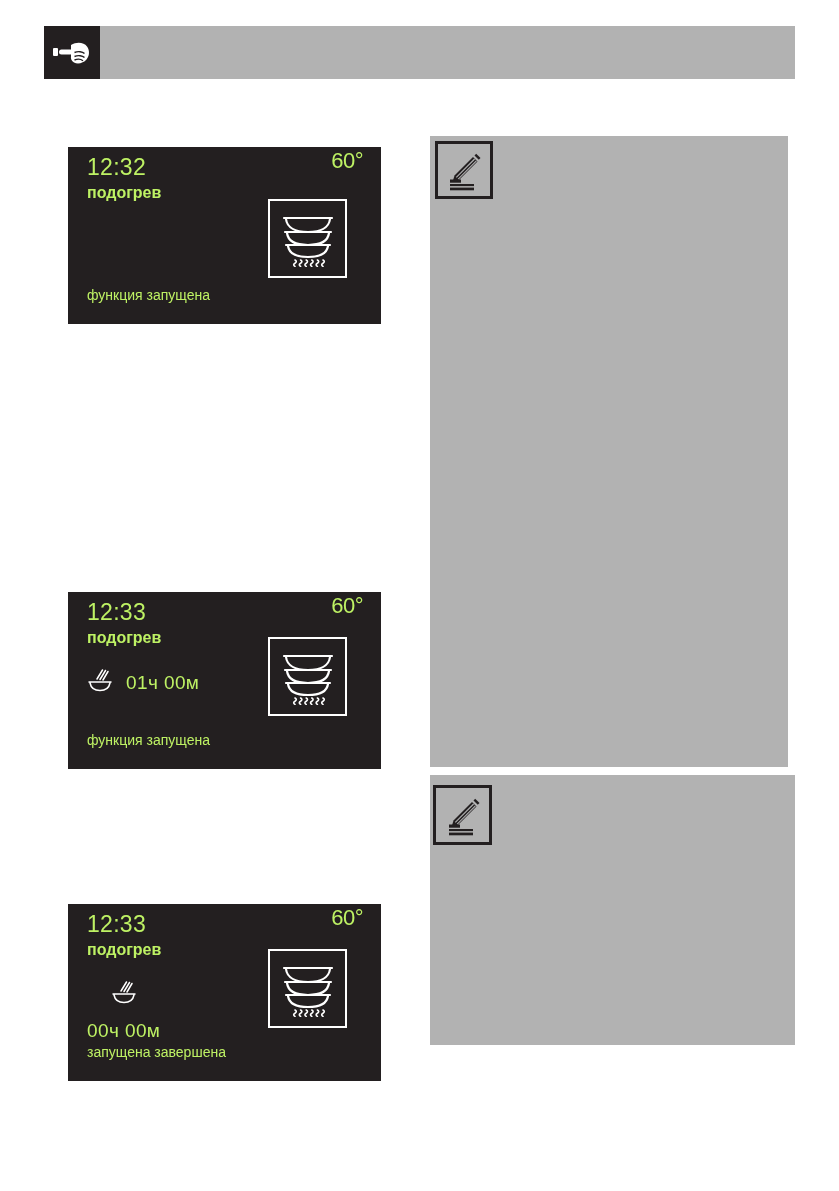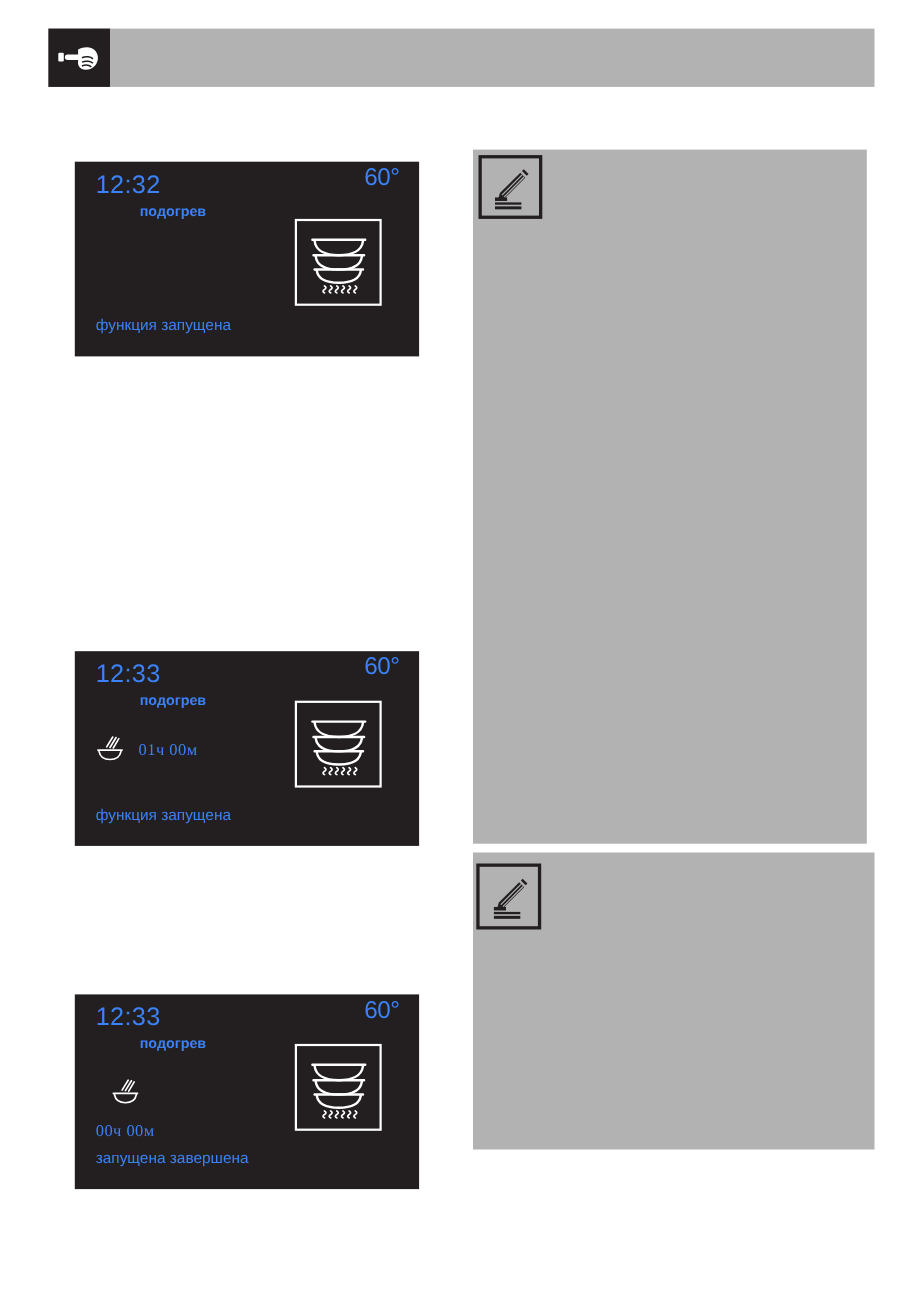--- a/index.html
+++ b/index.html
@@ -34,43 +34,42 @@
     display: flex;
     align-items: center;
     justify-content: center;
   }
   .hand-icon-box svg { display: block; }
 
   
   .display {
     position: absolute;
     background: #231f20;
-    color: #3b82f6;
+    color: #bef264;
   }
   #display-1 { left: 68px; top: 147px;  width: 313px; height: 177px; }
   #display-2 { left: 68px; top: 592px;  width: 313px; height: 177px; }
   #display-3 { left: 68px; top: 904px;  width: 313px; height: 177px; }
 
   .clock {
     position: absolute;
     left: 19px;
     top: 9px;
     font-size: 23px;
     letter-spacing: 0.3px;
     font-weight: 400;
     line-height: 1;
   }
   .mode {
     position: absolute;
     left: 19px;
     top: 38px;
-    font-size: 13px;
+    font-size: 16px;
     font-weight: bold;
     line-height: 1;
-    margin-left: 40px;
   }
   .temp {
     position: absolute;
     right: 18px;
     top: 3px;
     font-size: 22px;
     font-weight: 300;
     line-height: 1;
     letter-spacing: -0.5px;
   }
@@ -85,24 +84,23 @@
   .timer-row {
     position: absolute;
     left: 19px;
     display: flex;
     align-items: center;
     gap: 13px;
   }
   #display-2 .timer-row { top: 76px; }
   #display-3 .timer-row { top: 76px; flex-direction: column; }
   .timer-text {
-    font-size: 15px;
+    font-size: 19px;
     letter-spacing: 0.4px;
     line-height: 1;
-    font-family: Liberation Serif, serif;
   }
   .bowl-icon { display: block; }
 
   
   .dish-box {
     position: absolute;
     border: 2px solid #ffffff;
     box-sizing: border-box;
     display: flex;
     align-items: center;

